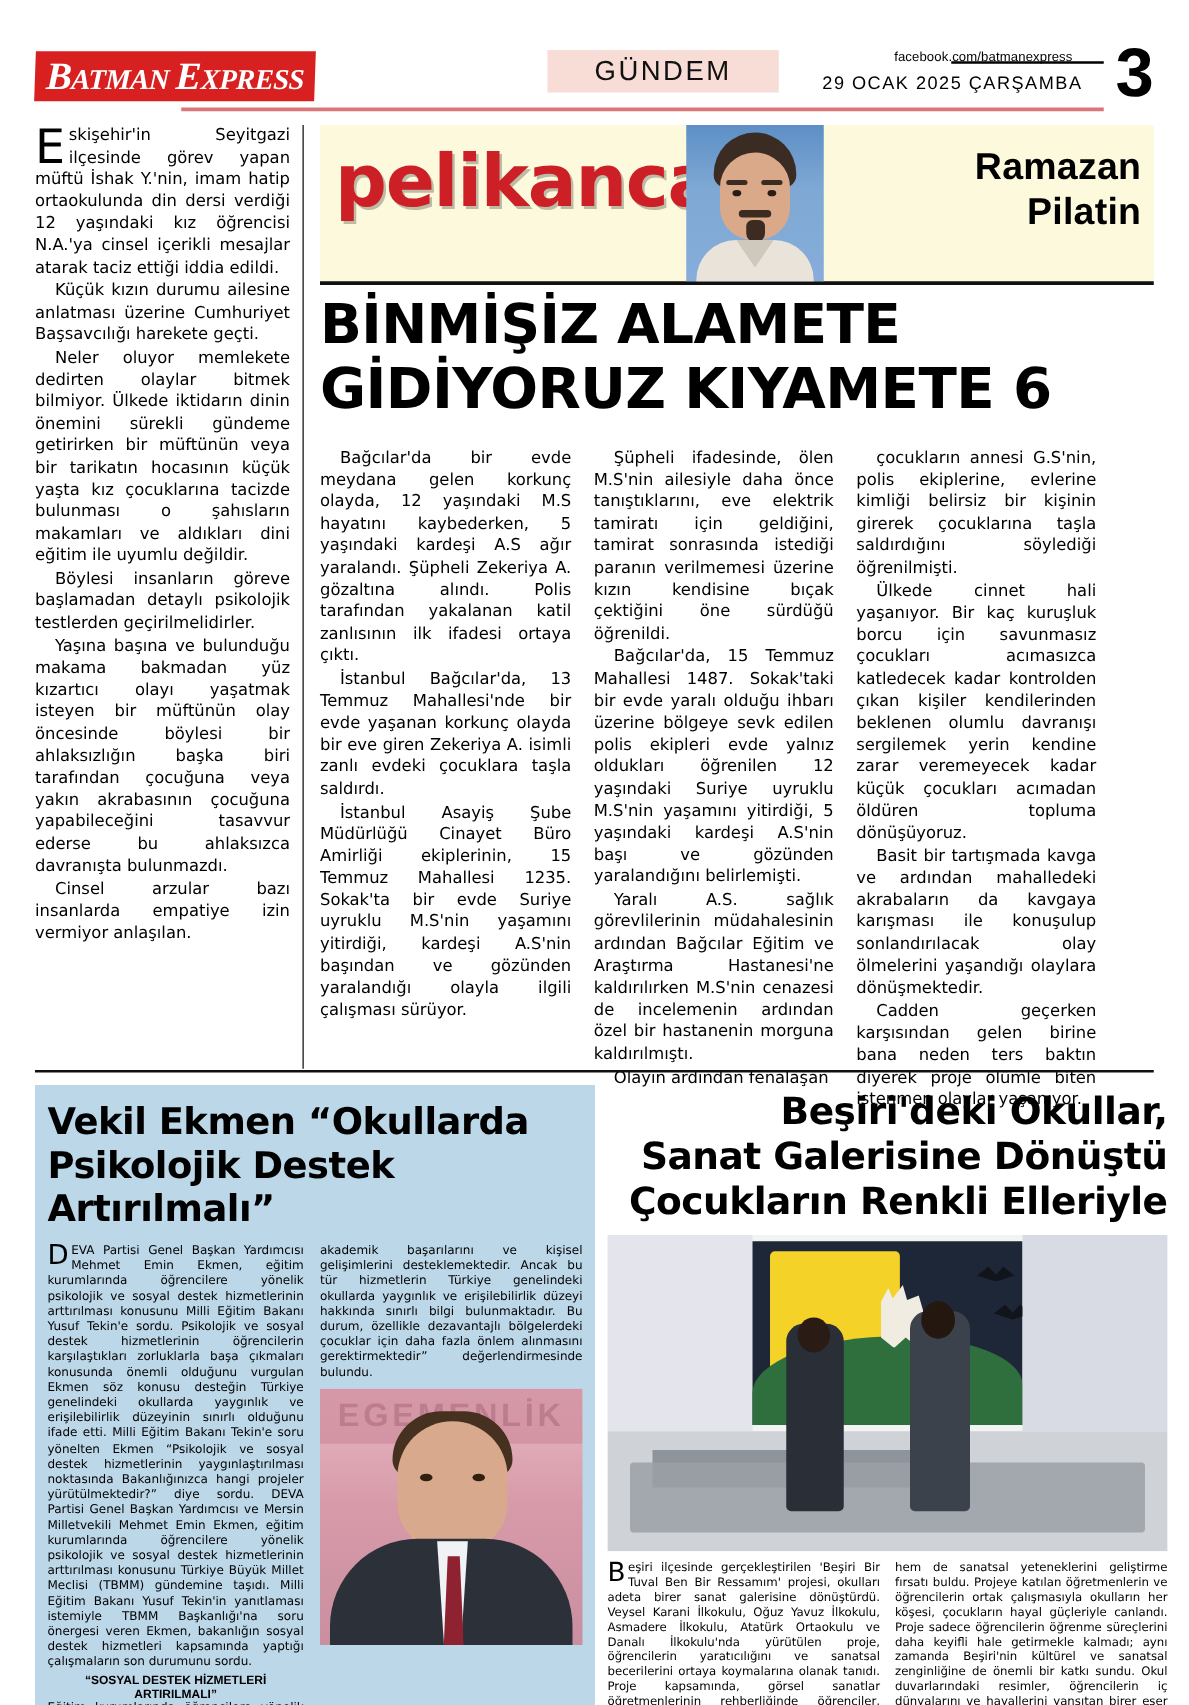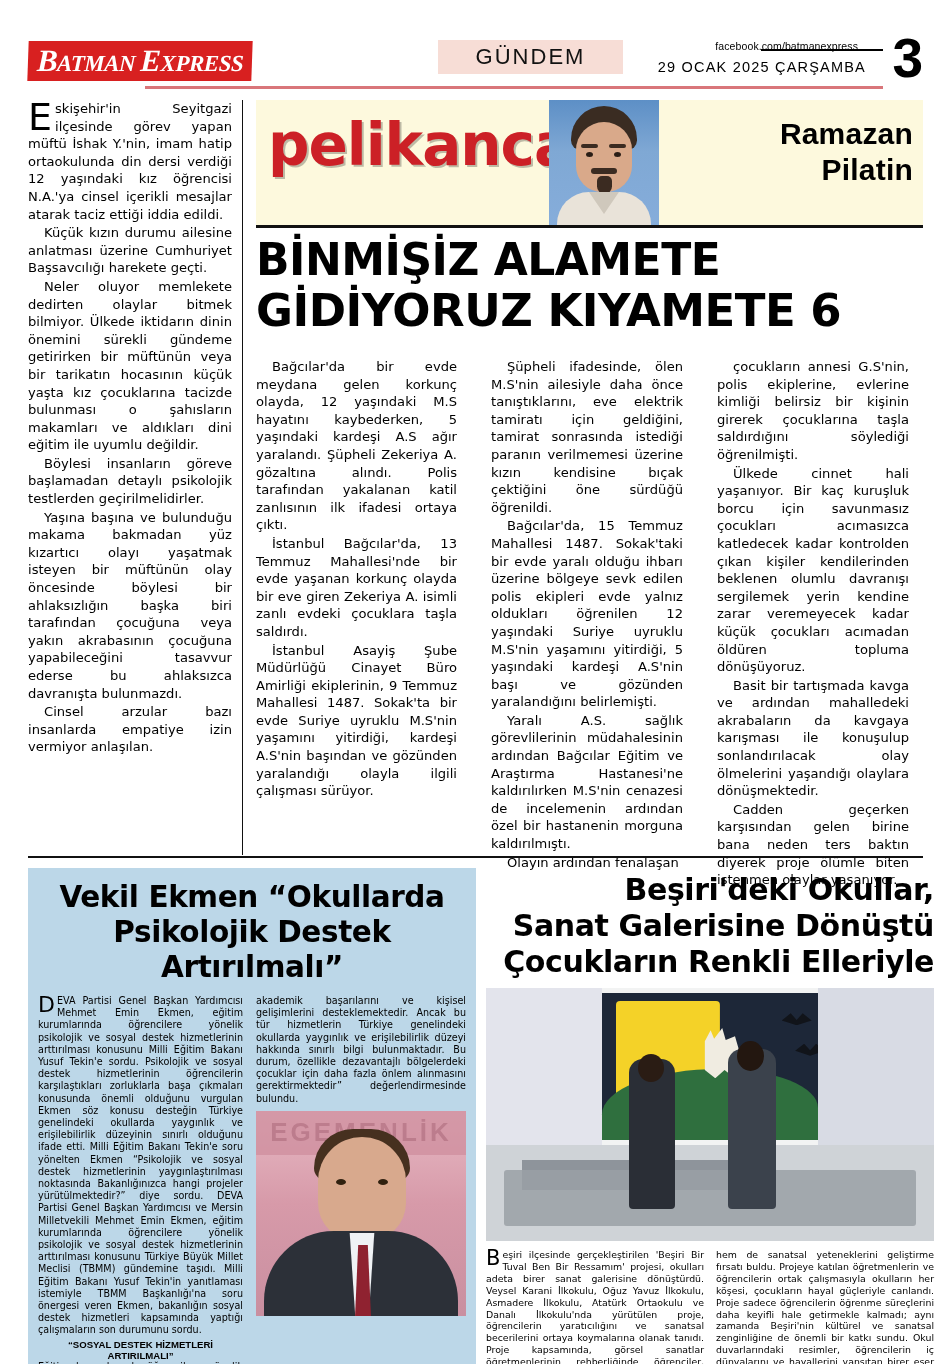--- a/index.html
+++ b/index.html
@@ -138,21 +138,21 @@
     position:absolute; left:228px; top:134px; right:0;
     font-family:"DejaVu Sans", sans-serif;
     font-weight:bold;
     font-size:44px; line-height:51px;
     letter-spacing:-0.5px;
   }
   .op-headline .l2 { font-size:45px; }
 
   .news-cols {
     position:absolute; left:228px; top:258px; right:0; height:498px;
-    display:flex; gap:16px;
+    display:flex; gap:0;
   }
   .ncol { width:210px; padding:0 9px 0 0; }
   .ncol + .ncol { padding-left:9px; }
   .ncol p {
     font-family:"DejaVu Sans", sans-serif;
     font-size:13.1px; line-height:17.6px; text-align:justify;
     text-indent:16px; margin-bottom:1px; hyphens:auto;
   }
 
   .top-divider {
@@ -162,21 +162,21 @@
 
   
   .bottom { position:absolute; left:28px; right:28px; top:850px; bottom:10px; display:flex; }
   .bl {
     width:448px; background:#bcd7e8; position:relative; padding:12px 10px 8px 10px;
   }
   .br { flex:1; position:relative; padding:4px 0 0 10px; }
 
   .bl h2 {
     font-family:"DejaVu Sans", sans-serif;
-    text-align:center; font-weight:bold;
+    text-align:left; font-weight:bold;
     font-size:29.5px; line-height:35px; letter-spacing:-0.4px;
     margin-bottom:10px;
   }
   .bl-cols { display:flex; gap:13px; }
   .bl-col { width:210px; }
   .bl-col p, .bl-col .body {
     font-family:"DejaVu Sans", sans-serif;
     font-size:9.6px; line-height:12.2px; text-align:justify; hyphens:auto;
   }
   .bl-col .dc {
@@ -328,21 +328,21 @@
 
     <div class="op-headline">
       <div>BİNMİŞİZ ALAMETE</div>
       <div class="l2">GİDİYORUZ KIYAMETE 6</div>
     </div>
 
     <div class="news-cols">
       <div class="ncol">
         <p>Bağcılar'da bir evde meydana gelen korkunç olayda, 12 yaşındaki M.S hayatını kaybederken, 5 yaşındaki kardeşi A.S ağır yaralandı. Şüpheli Zekeriya A. gözaltına alındı. Polis tarafından yakalanan katil zanlısının ilk ifadesi ortaya çıktı.</p>
         <p>İstanbul Bağcılar'da, 13 Temmuz Mahallesi'nde bir evde yaşanan korkunç olayda bir eve giren Zekeriya A. isimli zanlı evdeki çocuklara taşla saldırdı.</p>
-        <p>İstanbul Asayiş Şube Müdürlüğü Cinayet Büro Amirliği ekiplerinin, 9 Temmuz Mahallesi 1487. Sokak'ta bir evde Suriye uyruklu M.S'nin yaşamını yitirdiği, kardeşi A.S'nin başından ve gözünden yaralandığı olayla ilgili çalışması sürüyor.</p>
+        <p>İstanbul Asayiş Şube Müdürlüğü Cinayet Büro Amirliği ekiplerinin, 15 Temmuz Mahallesi 1235. Sokak'ta bir evde Suriye uyruklu M.S'nin yaşamını yitirdiği, kardeşi A.S'nin başından ve gözünden yaralandığı olayla ilgili çalışması sürüyor.</p>
       </div>
       <div class="ncol">
         <p>Şüpheli ifadesinde, ölen M.S'nin ailesiyle daha önce tanıştıklarını, eve elektrik tamiratı için geldiğini, tamirat sonrasında istediği paranın verilmemesi üzerine kızın kendisine bıçak çektiğini öne sürdüğü öğrenildi.</p>
         <p>Bağcılar'da, 15 Temmuz Mahallesi 1487. Sokak'taki bir evde yaralı olduğu ihbarı üzerine bölgeye sevk edilen polis ekipleri evde yalnız oldukları öğrenilen 12 yaşındaki Suriye uyruklu M.S'nin yaşamını yitirdiği, 5 yaşındaki kardeşi A.S'nin başı ve gözünden yaralandığını belirlemişti.</p>
         <p>Yaralı A.S. sağlık görevlilerinin müdahalesinin ardından Bağcılar Eğitim ve Araştırma Hastanesi'ne kaldırılırken M.S'nin cenazesi de incelemenin ardından özel bir hastanenin morguna kaldırılmıştı.</p>
         <p>Olayın ardından fenalaşan</p>
       </div>
       <div class="ncol">
         <p>çocukların annesi G.S'nin, polis ekiplerine, evlerine kimliği belirsiz bir kişinin girerek çocuklarına taşla saldırdığını söylediği öğrenilmişti.</p>
         <p>Ülkede cinnet hali yaşanıyor. Bir kaç kuruşluk borcu için savunmasız çocukları acımasızca katledecek kadar kontrolden çıkan kişiler kendilerinden beklenen olumlu davranışı sergilemek yerin kendine zarar veremeyecek kadar küçük çocukları acımadan öldüren topluma dönüşüyoruz.</p>

